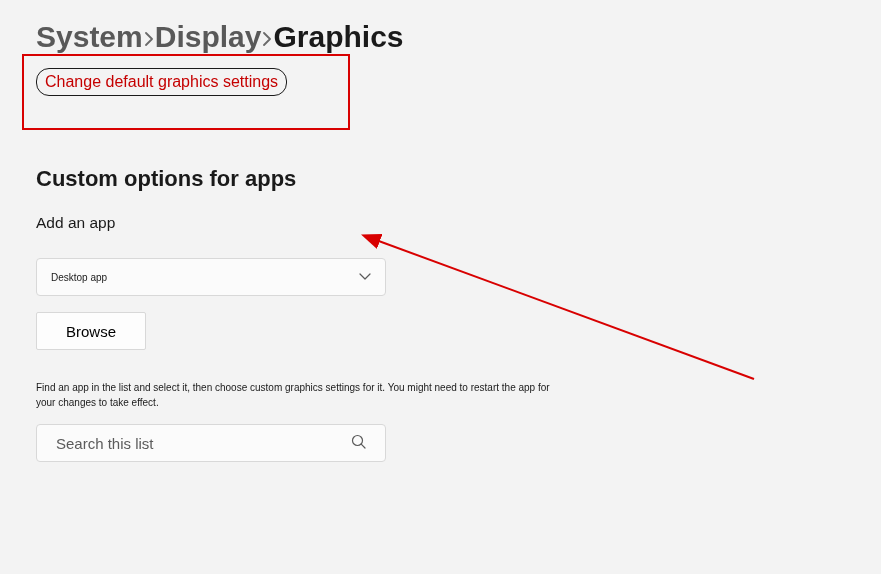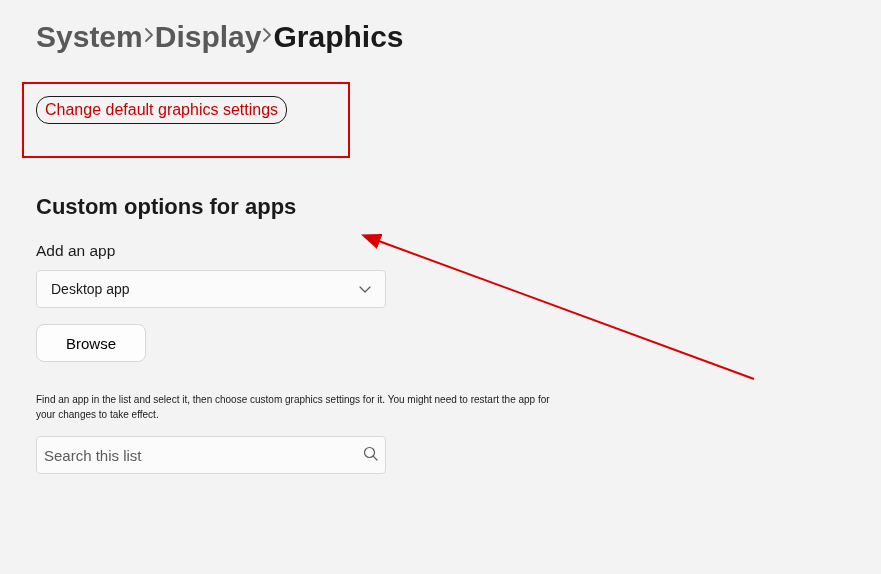--- a/index.html
+++ b/index.html
@@ -14,23 +14,22 @@
       height: 574px;
       overflow: hidden;
       position: relative;
       color: #1a1a1a;
     }
     .content {
       padding: 20px 36px;
     }
     .breadcrumb {
       display: flex;
-      align-items: flex-start;
+      align-items: center;
       gap: 0;
-      margin-bottom: 28px;
     }
     .breadcrumb-link {
       font-size: 30px;
       font-weight: 600;
       color: #595959;
       text-decoration: none;
       cursor: pointer;
     }
     .breadcrumb-sep {
       font-size: 20px;
@@ -66,43 +65,43 @@
       border-radius: 13px;
       cursor: pointer;
     }
     .custom-title {
       margin-top: 22px;
       margin-bottom: 22px;
     }
     .field-label {
       font-size: 15.5px;
       color: #1a1a1a;
-      margin-bottom: 10px;
+      margin-bottom: 26px;
     }
     .dropdown {
       background: #fbfbfb;
       border: 1px solid #d8d8d8;
       border-radius: 4px;
       width: 350px;
       height: 38px;
       display: flex;
       align-items: center;
       justify-content: space-between;
       padding: 0 14px;
-      font-size: 14px;
+      font-size: 10px;
       cursor: pointer;
       margin-bottom: 16px;
     }
     .dropdown-chevron {
       color: #5a5a5a;
     }
     .browse-btn {
       background: #fdfdfd;
       border: 1px solid #d8d8d8;
-      border-radius: 8px;
+      border-radius: 2px;
       width: 110px;
       height: 38px;
       font-size: 15px;
       cursor: pointer;
       margin-bottom: 30px;
     }
     .help-text {
       font-size: 10px;
       line-height: 1.5;
       color: #1a1a1a;
@@ -110,21 +109,21 @@
       margin-bottom: 14px;
     }
     .search-box {
       background: #fbfbfb;
       border: 1px solid #d8d8d8;
       border-radius: 4px;
       width: 350px;
       height: 38px;
       display: flex;
       align-items: center;
-      padding: 0 7px;
+      padding: 0 19px;
     }
     .search-input {
       flex: 1;
       border: none;
       background: transparent;
       font-size: 15px;
       outline: none;
       color: #1a1a1a;
     }
     .search-input::placeholder {

